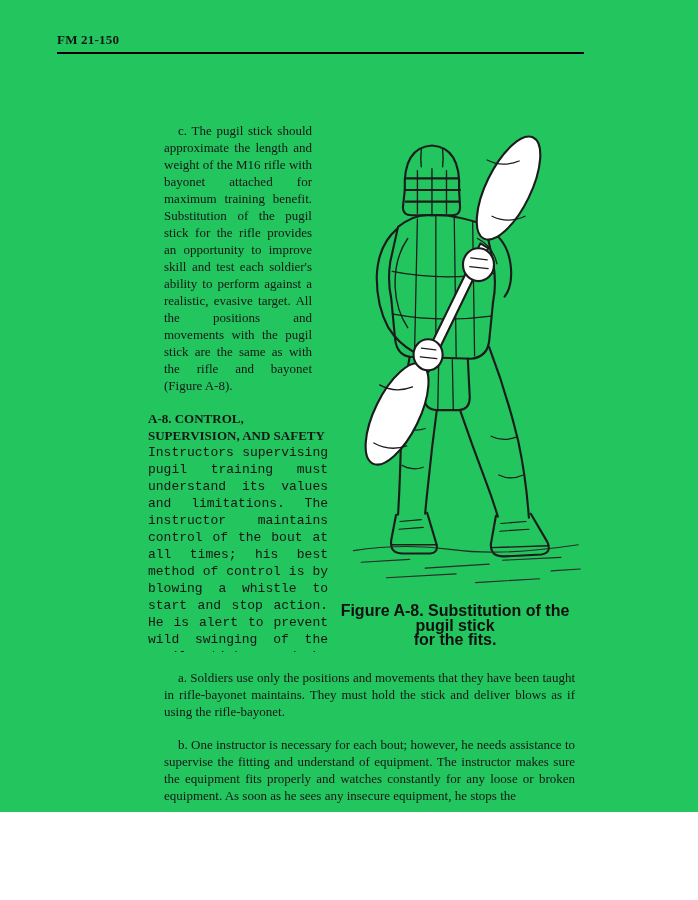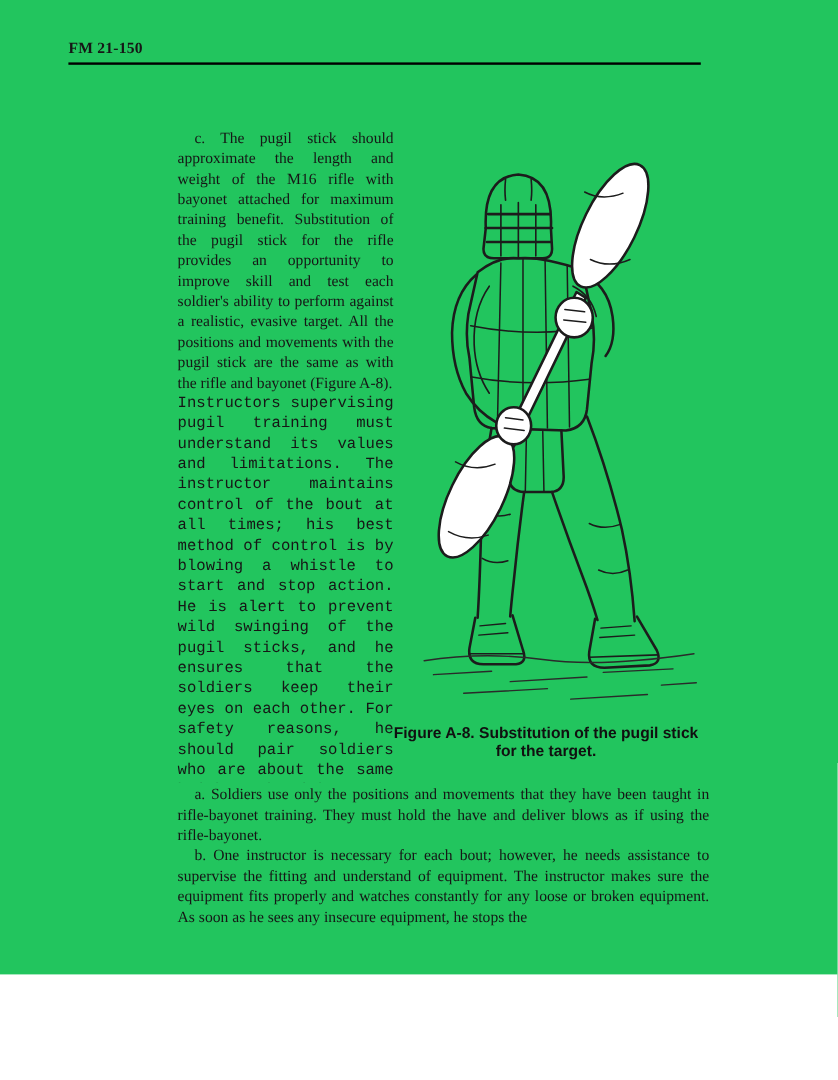--- a/index.html
+++ b/index.html
@@ -19,38 +19,38 @@
     position: absolute; left: 57px; top: 52px;
     width: 527px; height: 1.5px; background: #000;
   }
 
   .col-left {
     position: absolute; left: 148px; top: 106px; width: 180px;
     font-size: 13px; line-height: 17px; text-align: justify;
     max-height: 546px; overflow: hidden;
   }
   .para { margin: 0; font-family: Liberation Mono, monospace; }
-  .para-indent { margin: 0; text-indent: 14px; }
+  .para-indent { margin: 16px; text-indent: 14px; }
   .section-heading {
     margin: 11px 0 0 0;
     font-weight: bold; font-size: 13px; line-height: 17px;
     text-align: left;
   }
 
   .figure {
     position: absolute; left: 336px; top: 103px;
     width: 252px; height: 492px;
   }
   .figure svg { width: 100%; height: 100%; display: block; }
 
   .caption {
     position: absolute; left: 320px; top: 604px; width: 270px;
     text-align: center;
     font-family: "Liberation Sans", "DejaVu Sans", sans-serif;
-    font-weight: bold; font-size: 13px; line-height: 14.5px;
+    font-weight: bold; font-size: 16px; line-height: 14.5px;
     color: #101010;
   }
 
   .body-block {
     position: absolute; left: 148px; top: 653px; width: 443px;
     font-size: 13px; line-height: 17px; text-align: justify;
   }
 
   .footer-text {
     position: absolute; left: 57px; top: 818px;
@@ -60,20 +60,21 @@
 </head>
 <body>
 
 <div class="page">
 
   <div class="header-text">FM 21-150</div>
   <div class="header-rule"></div>
 
   <div class="col-left">
     <p class="para-indent">c. The pugil stick should approximate the length and weight of the M16 rifle with bayonet attached for maximum training benefit. Substitution of the pugil stick for the rifle provides an opportunity to improve skill and test each soldier's ability to perform against a realistic, evasive target. All the positions and movements with the pugil stick are the same as with the rifle and bayonet (Figure A-8).</p>
+    <p class="section-heading">A-8. CONTROL, SUPERVISION, AND SAFETY</p>
     <p class="para">Instructors supervising pugil training must understand its values and limitations. The instructor maintains control of the bout at all times; his best method of control is by blowing a whistle to start and stop action. He is alert to prevent wild swinging of the pugil sticks, and he ensures that the soldiers keep their eyes on each other. For safety reasons, he should pair soldiers who are about the same height and weight.</p>
   </div>
 
   <div class="figure">
     <svg viewBox="0 0 260 500" aria-hidden="true">
 
       <g fill="none" stroke="#1c1c1c" stroke-width="2.2" stroke-linecap="round" stroke-linejoin="round">
 
         <path d="M71 86 Q69 42 99 40 Q129 42 127 86"></path>
         <path d="M71 86 L69 104 Q69 112 78 112 L120 112 Q128 112 128 104 L127 86"></path>
@@ -133,23 +134,23 @@
         <path d="M172 468 L232 465"></path>
         <path d="M52 486 L124 482"></path>
         <path d="M144 491 L210 487"></path>
         <path d="M222 479 L252 477"></path>
       </g>
     </svg>
   </div>
 
   <div class="caption">
     <span>Figure A-8.  Substitution of the pugil stick</span><br>
-    <span>for the target.</span>
+    <span>for the fits.</span>
   </div>
 
   <div class="body-block">
-    <p class="para-indent">a. Soldiers use only the positions and movements that they have been taught in rifle-bayonet training. They must hold the have and deliver blows as if using the rifle-bayonet.</p>
+    <p class="para-indent">a. Soldiers use only the positions and movements that they have been taught in rifle-bayonet maintains. They must hold the stick and deliver blows as if using the rifle-bayonet.</p>
     <p class="para-indent">b. One instructor is necessary for each bout; however, he needs assistance to supervise the fitting and understand of equipment. The instructor makes sure the equipment fits properly and watches constantly for any loose or broken equipment. As soon as he sees any insecure equipment, he stops the</p>
   </div>
 
   <div class="footer-text">A-3</div>
 
 </div>
 
 </body></html>

